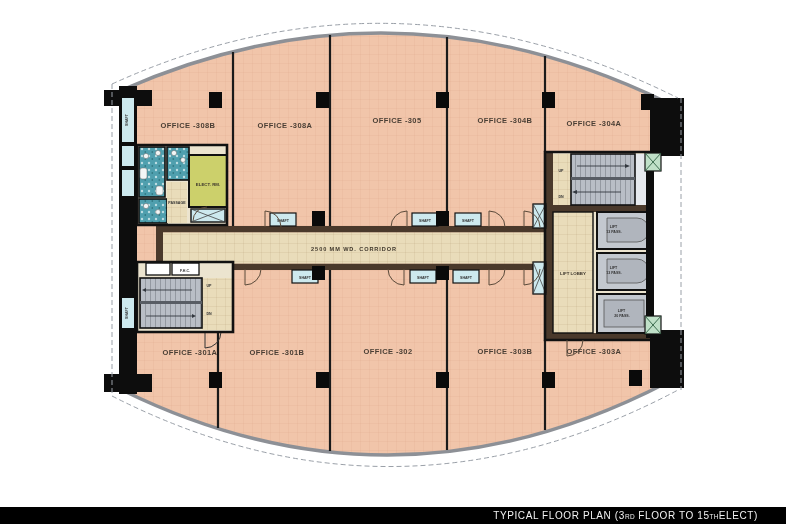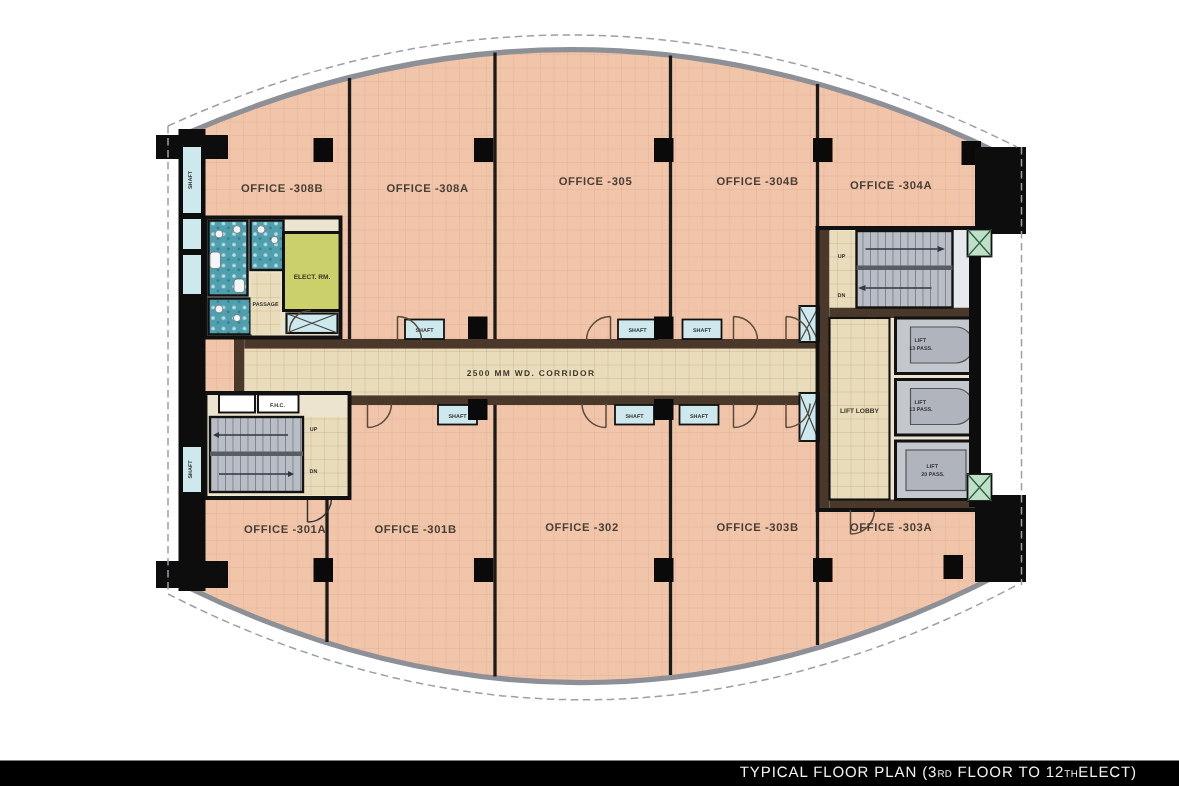--- a/index.html
+++ b/index.html
@@ -259,18 +259,18 @@
     <text class="office-label" x="277" y="355">OFFICE -301B</text>
     <text class="office-label" x="388" y="354">OFFICE -302</text>
     <text class="office-label" x="505" y="354">OFFICE -303B</text>
     <text class="office-label" x="594" y="354">OFFICE -303A</text>
   </g>
 </svg>
 
 <div class="titlebar">
   <span>TYPICAL FLOOR PLAN (3</span>
       <span class="ord">RD</span>
-      <span style="white-space:pre"> FLOOR TO 12</span>
+      <span style="white-space:pre"> FLOOR TO 15</span>
       <span class="ord">TH</span>
       <span> ELECT)</span>
 </div>
 
 </div>
 
 </body></html>

